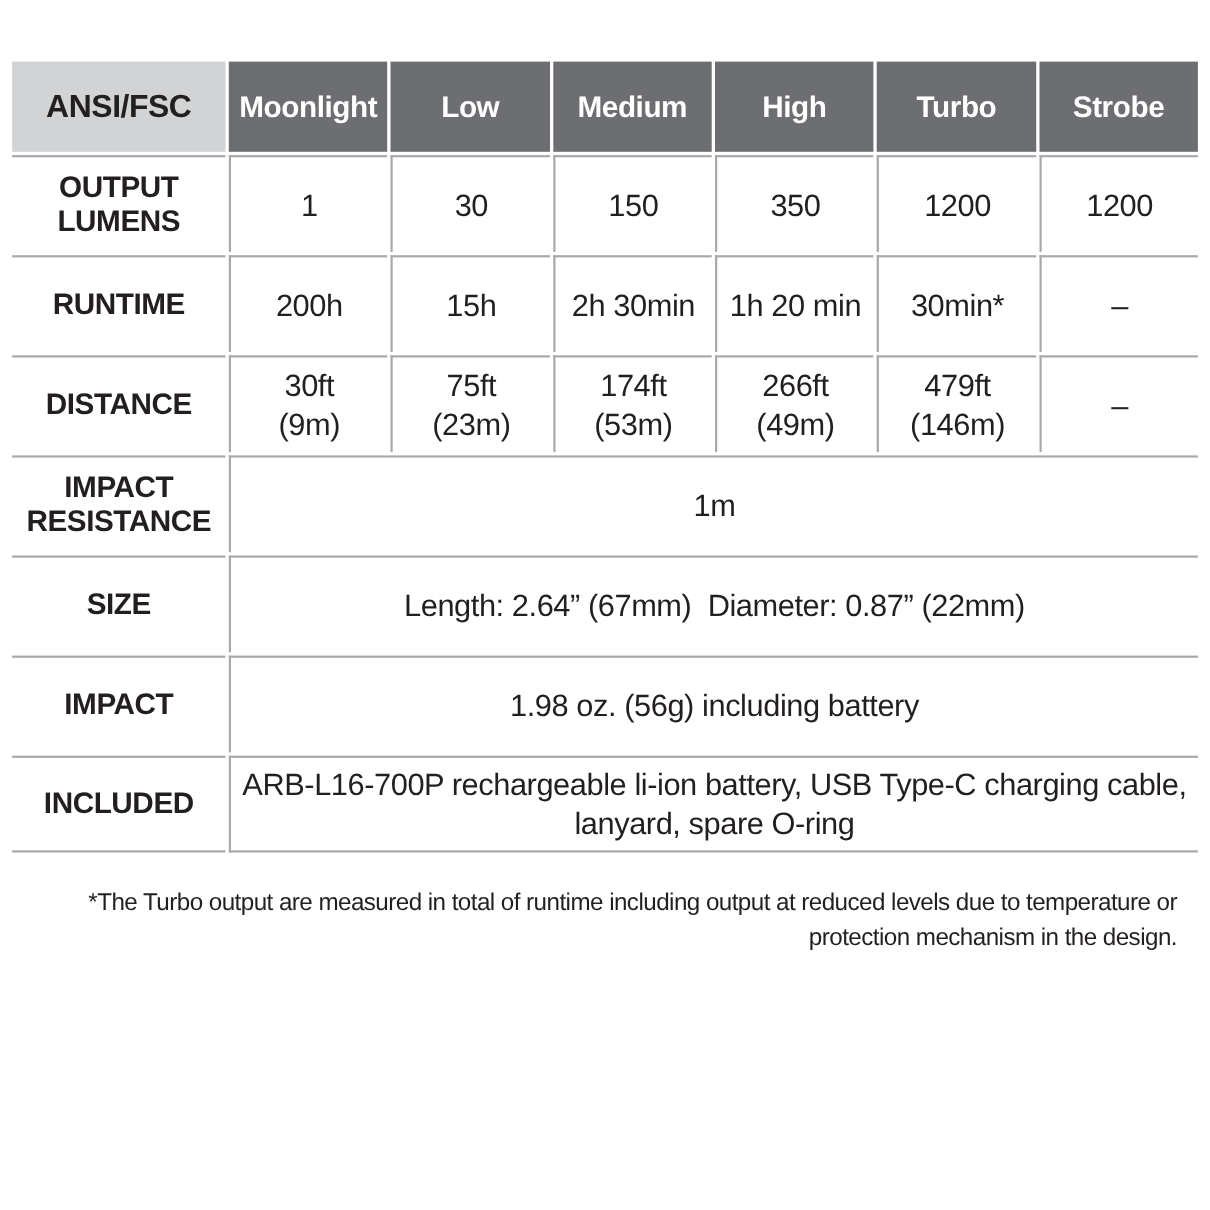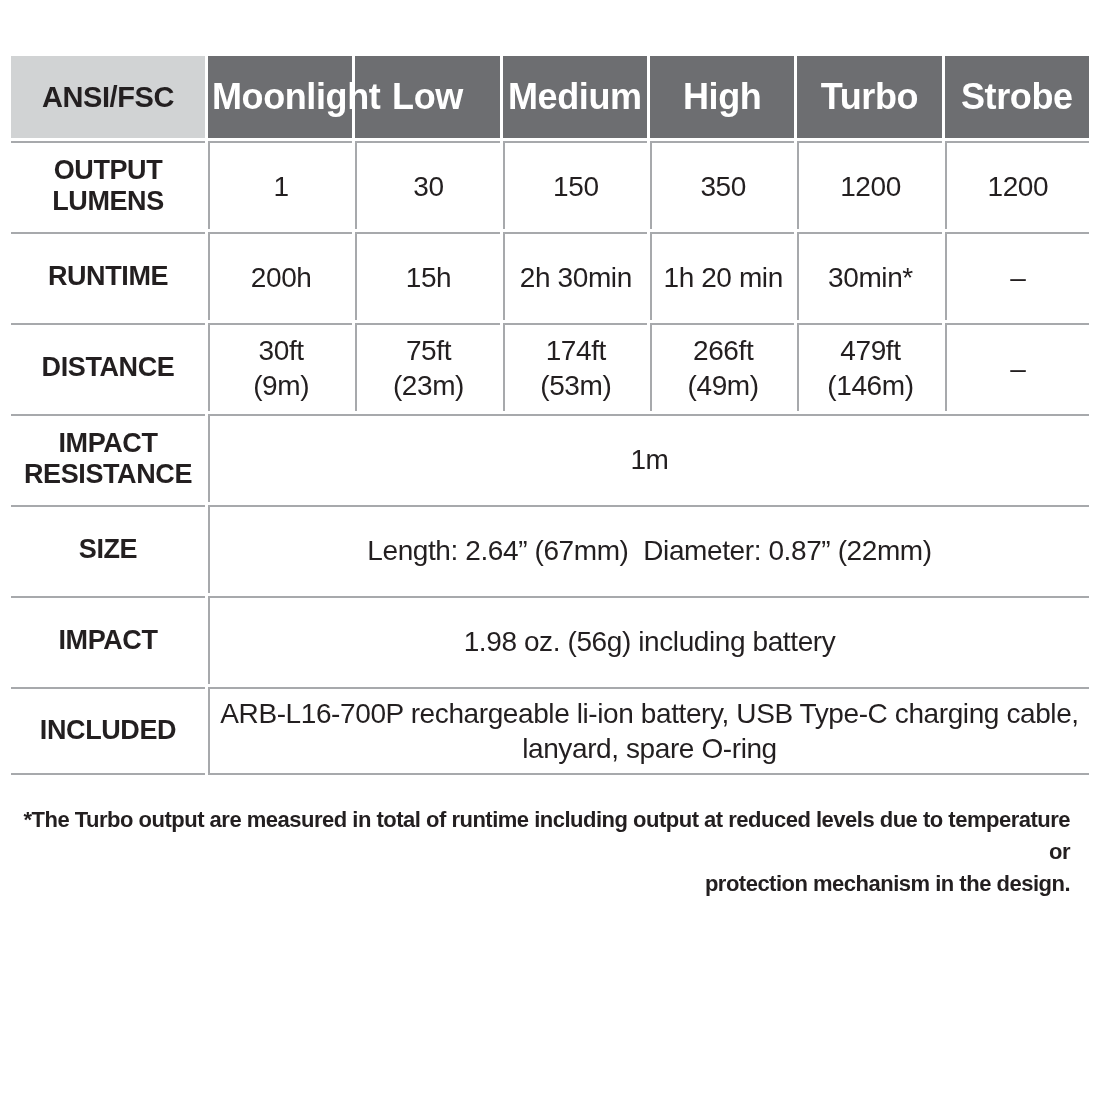--- a/index.html
+++ b/index.html
@@ -39,21 +39,21 @@
   tbody tr { height: 88px; }
   th.corner {
     background: var(--header-light);
     color: var(--text);
     font-size: 29px;
     font-weight: bold;
   }
   th.mode {
     background: var(--header-dark);
     color: var(--header-text);
-    font-size: 36px;
+    font-size: 27px;
     font-weight: bold;
   }
   tbody th.rlabel {
     font-size: 27px;
     font-weight: bold;
     line-height: 1.15;
     white-space: pre-line;
     border-top: 2px solid var(--border);
   }
   tbody td {
@@ -70,21 +70,20 @@
   }
   .footnote {
     width: 1062px;
     margin: 26px auto 0 auto;
     font-size: 22px;
     line-height: 1.45;
     letter-spacing: -0.5px;
     text-align: right;
     white-space: pre-line;
     color: var(--text);
-    font-weight: bold;
   }
 </style>
 </head>
 <body>
 
 <div class="page">
   <table class="spec-table">
     <colgroup>
       <col class="label-col">
       <col>

